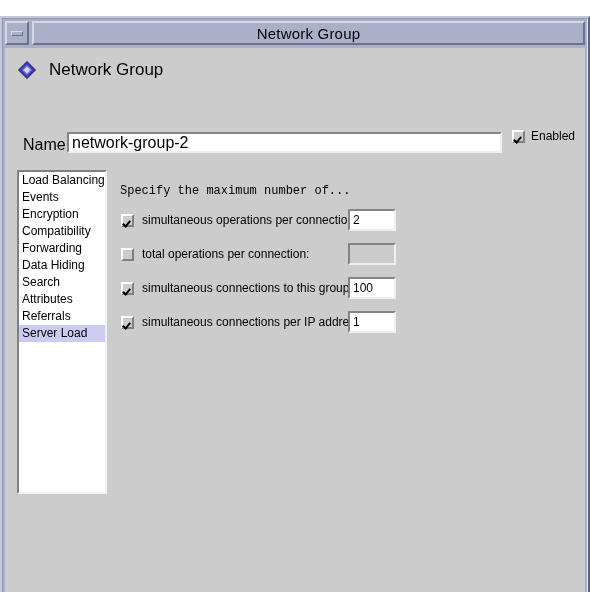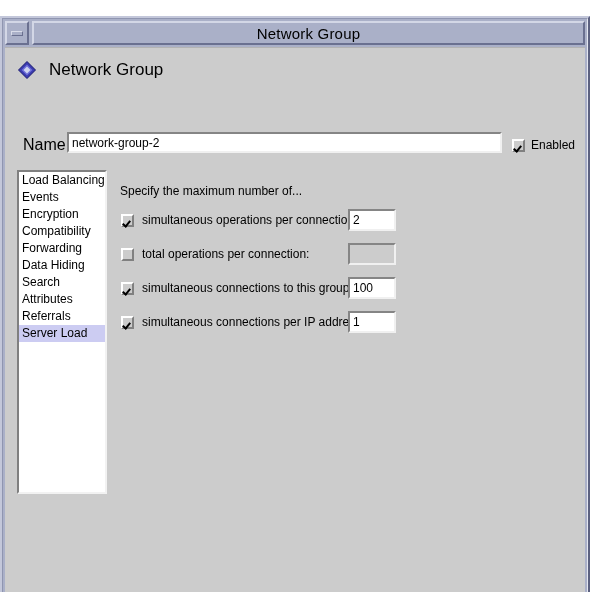--- a/index.html
+++ b/index.html
@@ -135,28 +135,28 @@
     position: absolute;
     left: 62px; top: 84px;
     width: 435px; height: 21px;
     box-sizing: border-box;
     background: #ffffff;
     border-top: 2px solid #858585;
     border-left: 2px solid #858585;
     border-right: 2px solid #f0f0f0;
     border-bottom: 2px solid #f0f0f0;
     font-family: "Liberation Sans", sans-serif;
-    font-size: 12px;
+    font-size: 16px;
     color: #000000;
     padding: 0 0 0 3px;
     outline: none;
   }
   .enabled-row {
     position: absolute;
-    left: 507px; top: 90px;
+    left: 507px; top: 81px;
     display: flex;
     align-items: center;
   }
   .enabled-label {
     margin-left: 6px;
     font-size: 12px;
     color: #000000;
   }
 
   
@@ -205,20 +205,21 @@
   .list-item.selected {
     background: #ccccf2;
   }
 
   
   .panel-caption {
     position: absolute;
     left: 115px; top: 136px;
     font-size: 12px;
     color: #000000;
+    font-family: Liberation Mono, monospace;
   }
   .opt-row {
     position: absolute;
     left: 116px;
     height: 22px;
     display: flex;
     align-items: center;
   }
   .opt-label {
     margin-left: 8px;

